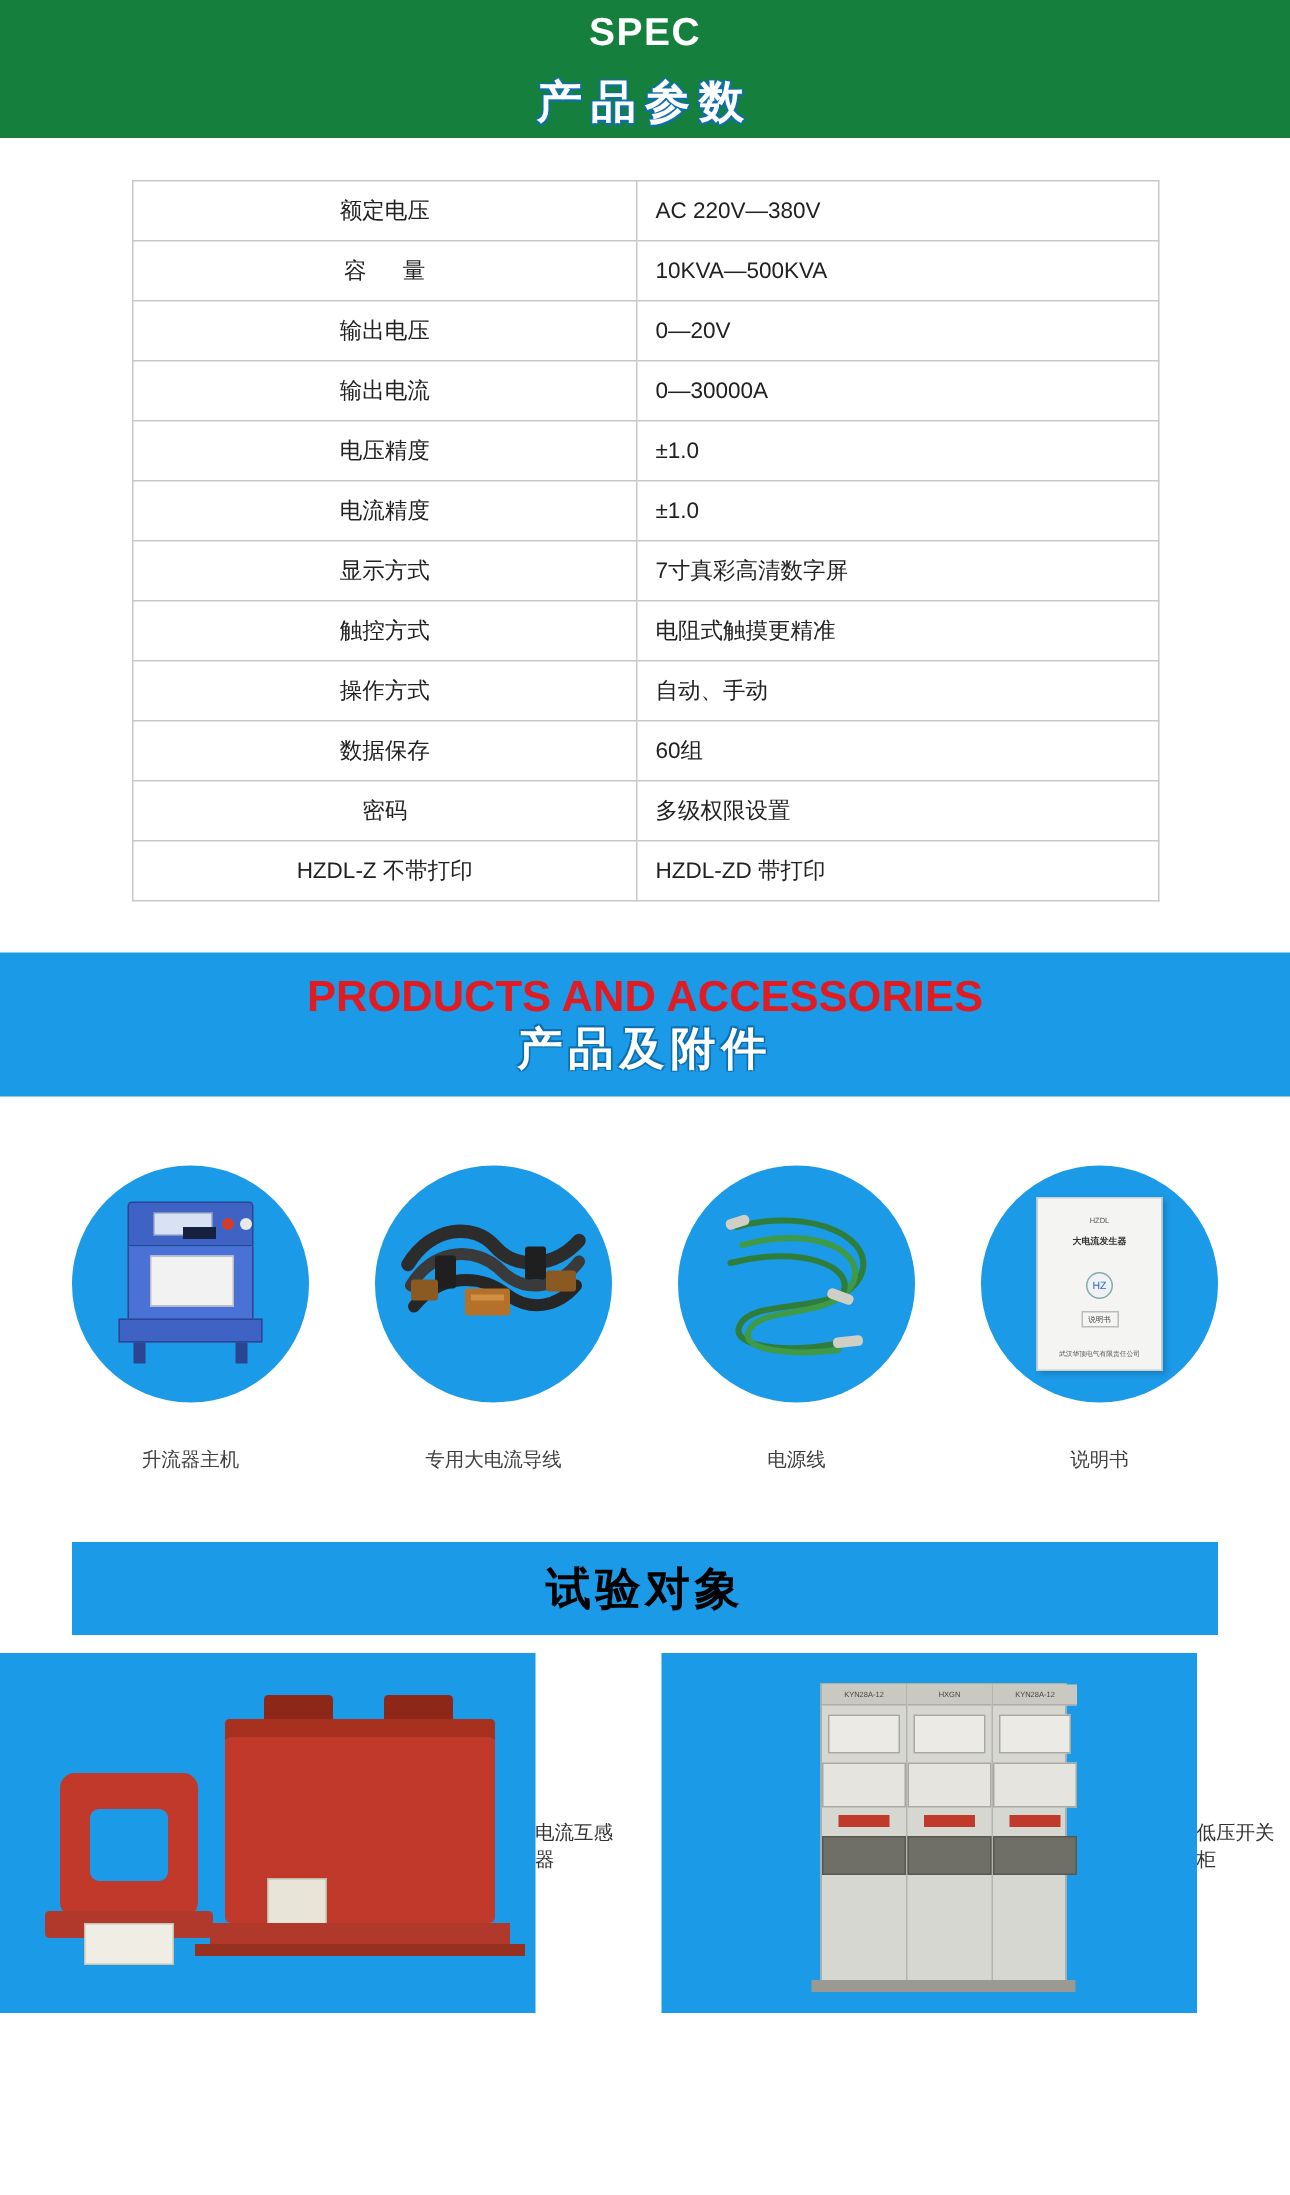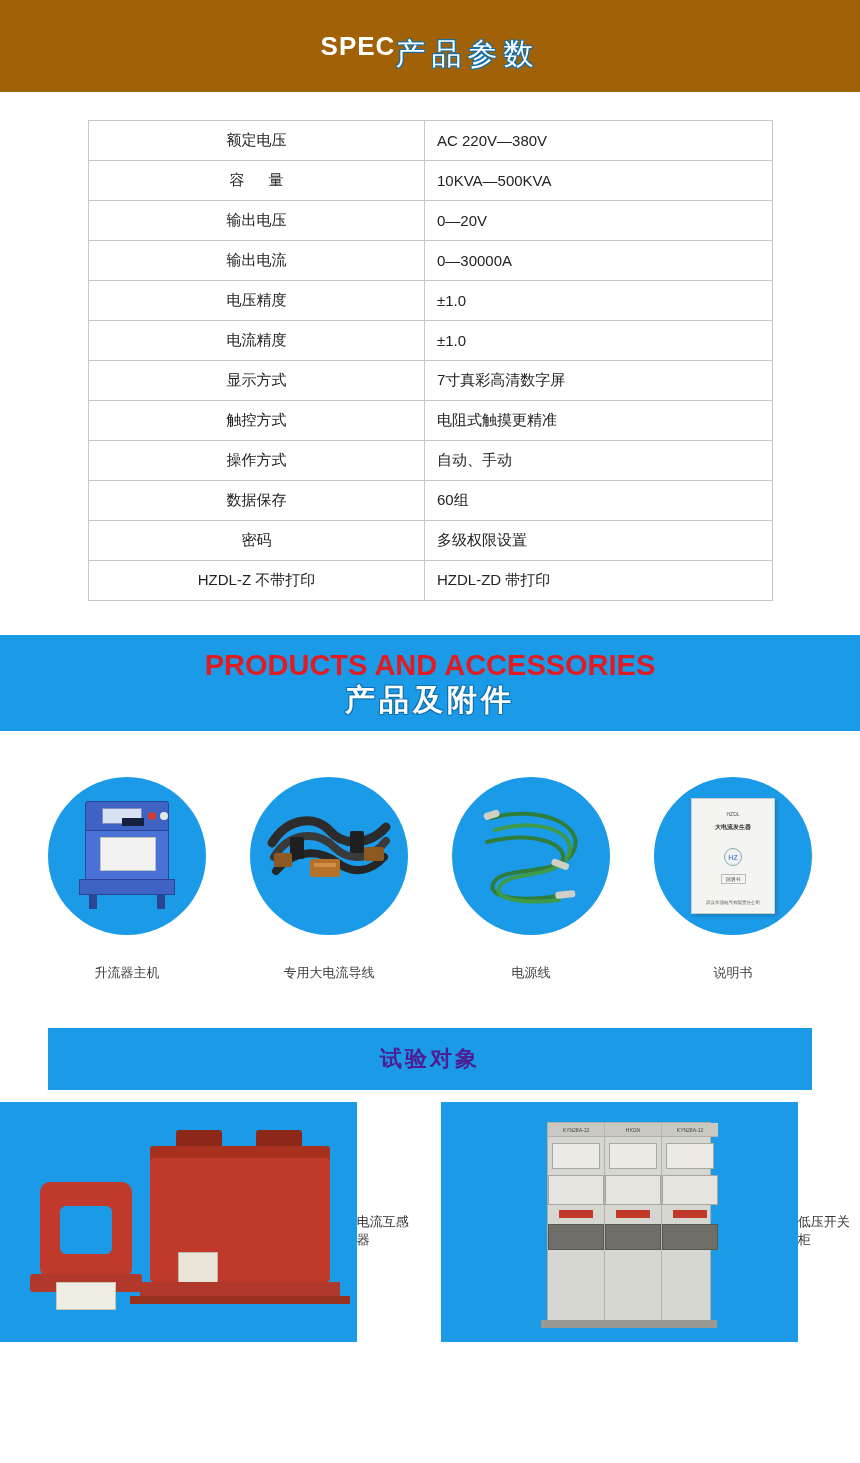--- a/index.html
+++ b/index.html
@@ -9,38 +9,38 @@
     background: #ffffff;
     font-family: "Liberation Sans", sans-serif;
     overflow: hidden;
   }
   .page { position: relative; width: 860px; height: 1463px; }
 
   
   .spec-banner {
     width: 860px;
     height: 92px;
-    background: #a16207;
-    display: flex;
-    flex-direction: row;
+    background: #15803d;
+    display: flex;
+    flex-direction: column;
     align-items: center;
     justify-content: center;
     position: relative;
   }
   .spec-banner .en {
     color: #ffffff;
     font-size: 26px;
     font-weight: bold;
     letter-spacing: 1px;
     line-height: 30px;
   }
   .spec-banner .cn {
     color: #ffffff;
     font-size: 30px;
-    font-weight: normal;
+    font-weight: bold;
     letter-spacing: 6px;
     line-height: 36px;
     text-shadow: 1px 1px 0 #0d6fae, -1px 1px 0 #0d6fae, 1px -1px 0 #0d6fae, -1px -1px 0 #0d6fae;
     margin-top: 15px;
   }
 
   
   .spec-table-wrap {
     padding: 28px 88px 0 88px;
   }
@@ -154,22 +154,22 @@
   .test-banner {
     margin: 46px auto 0 auto;
     width: 764px;
     height: 62px;
     background: #1b9ae8;
     display: flex;
     align-items: center;
     justify-content: center;
   }
   .test-banner .cn {
-    color: #4c1d95;
-    font-size: 22px;
+    color: #000000;
+    font-size: 30px;
     font-weight: bold;
     letter-spacing: 3px;
   }
   .test-row {
     display: flex;
     justify-content: center;
     gap: 22px;
     margin-top: 12px;
   }
   .test-item { display: flex; flex-direction: row; align-items: center; }

